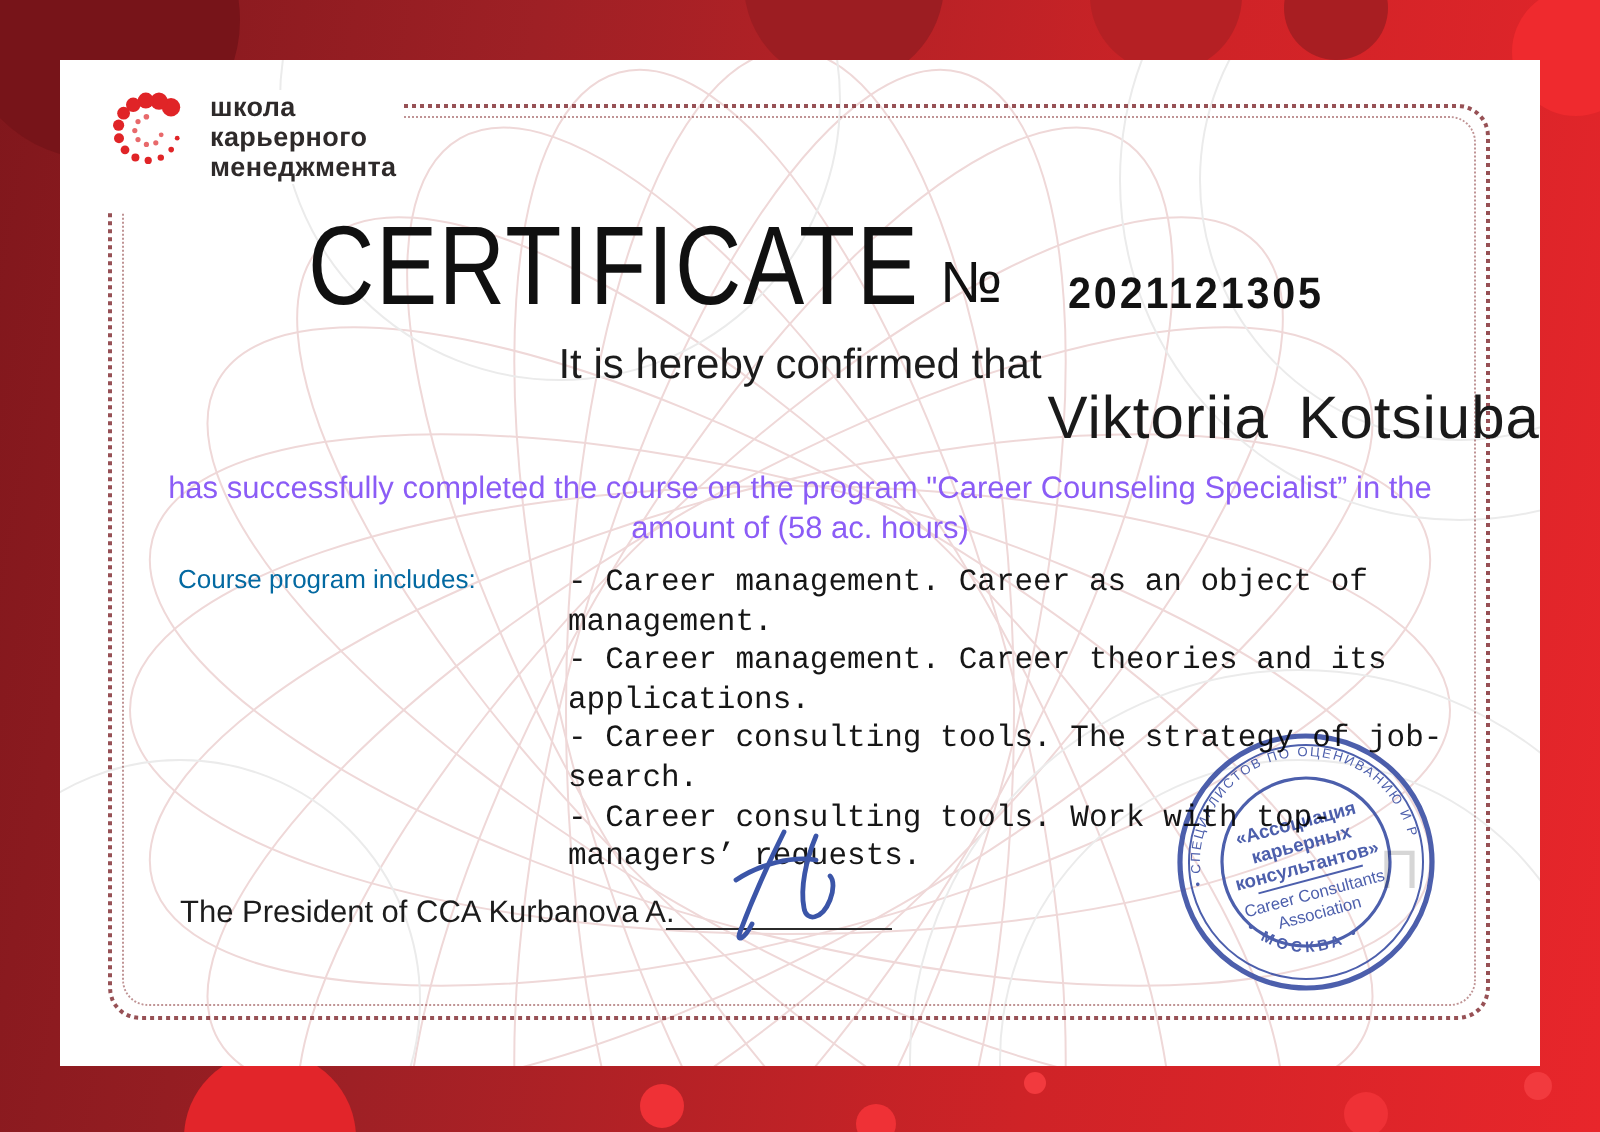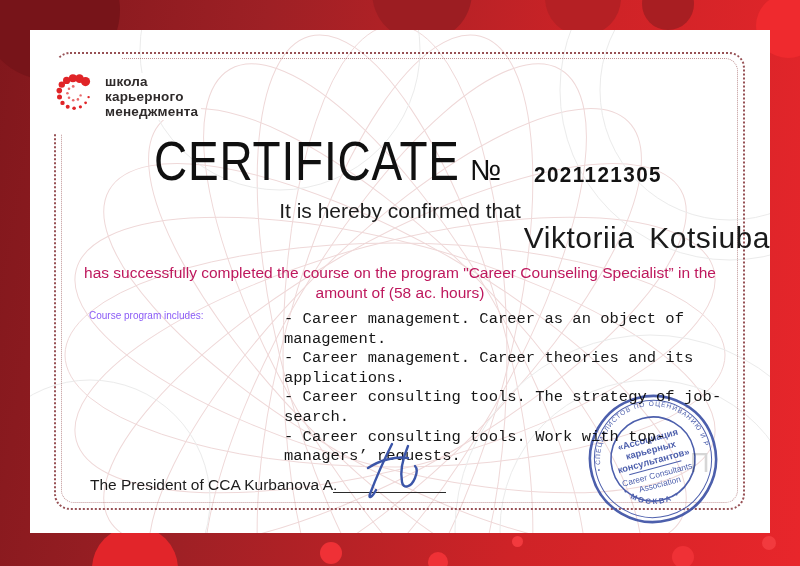--- a/index.html
+++ b/index.html
@@ -6,39 +6,39 @@
   body{width:800px;height:566px;font-family:"Liberation Sans",sans-serif;-webkit-font-smoothing:antialiased;}
   .frame{position:relative;width:800px;height:566px;overflow:hidden;
     background:linear-gradient(100deg,#80171c 0%,#9e2025 30%,#cf2327 68%,#e8262b 100%);}
   .frame .circ{position:absolute;border-radius:50%;}
   .cert{position:absolute;left:30px;top:30px;width:740px;height:503px;background:#ffffff;}
   .guilloche{position:absolute;left:0;top:0;z-index:0;}
   .dotted-outer{position:absolute;left:24px;top:22px;right:25px;bottom:23px;
     border:2px dotted rgba(122,32,38,.78);border-radius:16px;z-index:1;}
   .dotted-inner{position:absolute;left:31px;top:28px;right:32px;bottom:30px;
     border:1px dotted rgba(140,60,62,.55);border-radius:13px;z-index:1;}
-  .content{position:absolute;inset:0;z-index:2;margin-top:28px;}
+  .content{position:absolute;inset:0;z-index:2;}
   .logo-block{position:absolute;left:0;top:0;width:92px;height:76px;background:#fff;}
   .logo-swirl{position:absolute;left:22px;top:11px;}
   .logo-text{position:absolute;left:72px;top:15px;font-size:13.5px;font-weight:bold;
     color:#2e2a2a;line-height:15px;letter-spacing:.2px;white-space:nowrap;background:#fff;padding:1px 3px;}
   .org-header{position:absolute;left:0;right:0;top:35px;text-align:center;
     font-size:13.5px;color:#3f3f3f;line-height:17px;}
   .cert-word{position:absolute;left:124px;top:70px;font-size:56px;color:#101010;
     letter-spacing:1px;transform:scaleX(.82);transform-origin:left center;white-space:nowrap;}
   .cert-numero{position:absolute;left:440px;top:96px;font-size:29px;color:#101010;}
   .cert-number{position:absolute;left:504px;top:104px;font-size:22px;font-weight:bold;
     color:#131313;letter-spacing:1.5px;transform:scaleX(.94);transform-origin:left center;}
   .confirm-line{position:absolute;left:0;right:0;top:141px;text-align:center;
     font-size:21px;color:#1c1c1c;}
   .recipient-name{position:absolute;left:0;right:0;top:163px;text-align:right;
     font-size:30px;color:#1a1a1a;letter-spacing:.5px;word-spacing:6px;}
   .completion{position:absolute;left:30px;width:680px;top:205px;text-align:center;
-    font-size:15.5px;color:#be185d;line-height:20px;}
-  .program-label{position:absolute;left:59px;top:252px;font-size:10px;color:#8b5cf6;}
+    font-size:15.5px;color:#8b5cf6;line-height:20px;}
+  .program-label{position:absolute;left:59px;top:252px;font-size:13px;color:#0369a1;}
   .program-list{position:absolute;left:254px;top:252px;width:462px;font-size:15.5px;
     color:#161616;line-height:19.6px;font-family:Liberation Mono, monospace;}
   .sig-label{position:absolute;left:60px;top:418px;font-size:15.5px;color:#1c1c1c;}
   .sig-line{position:absolute;left:303px;top:414px;width:113px;height:20px;
     border-bottom:1.5px solid #2b2b2b;}
   .sig-svg{position:absolute;left:328px;top:380px;}
   .stamp{position:absolute;left:556px;top:334px;transform:rotate(-15deg);
     mix-blend-mode:multiply;opacity:.92;}
   .watermark-p{position:absolute;left:660px;top:390px;font-size:27px;color:#d6d6d6;}
 </style>

